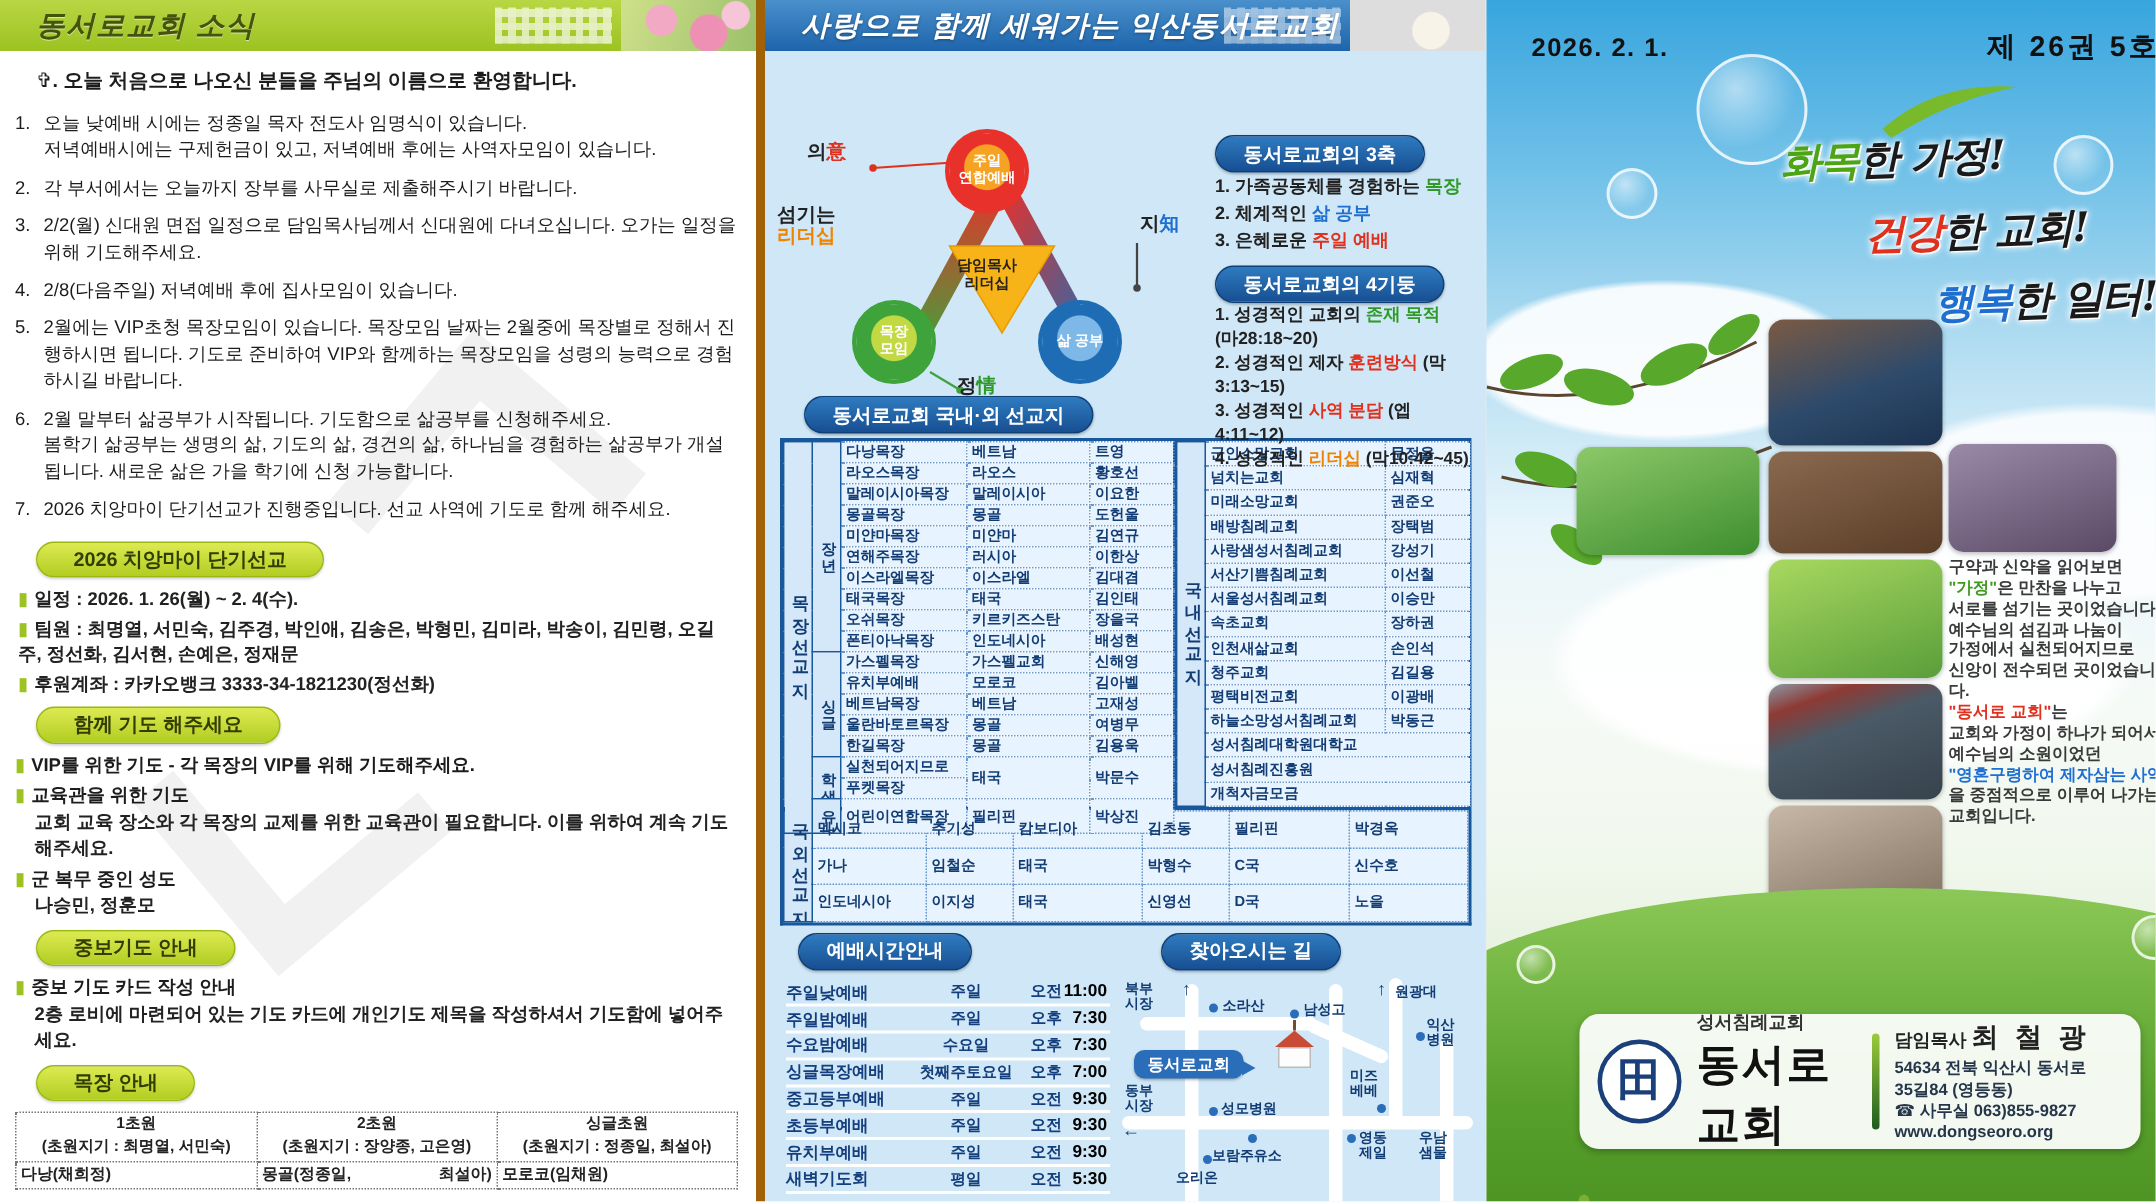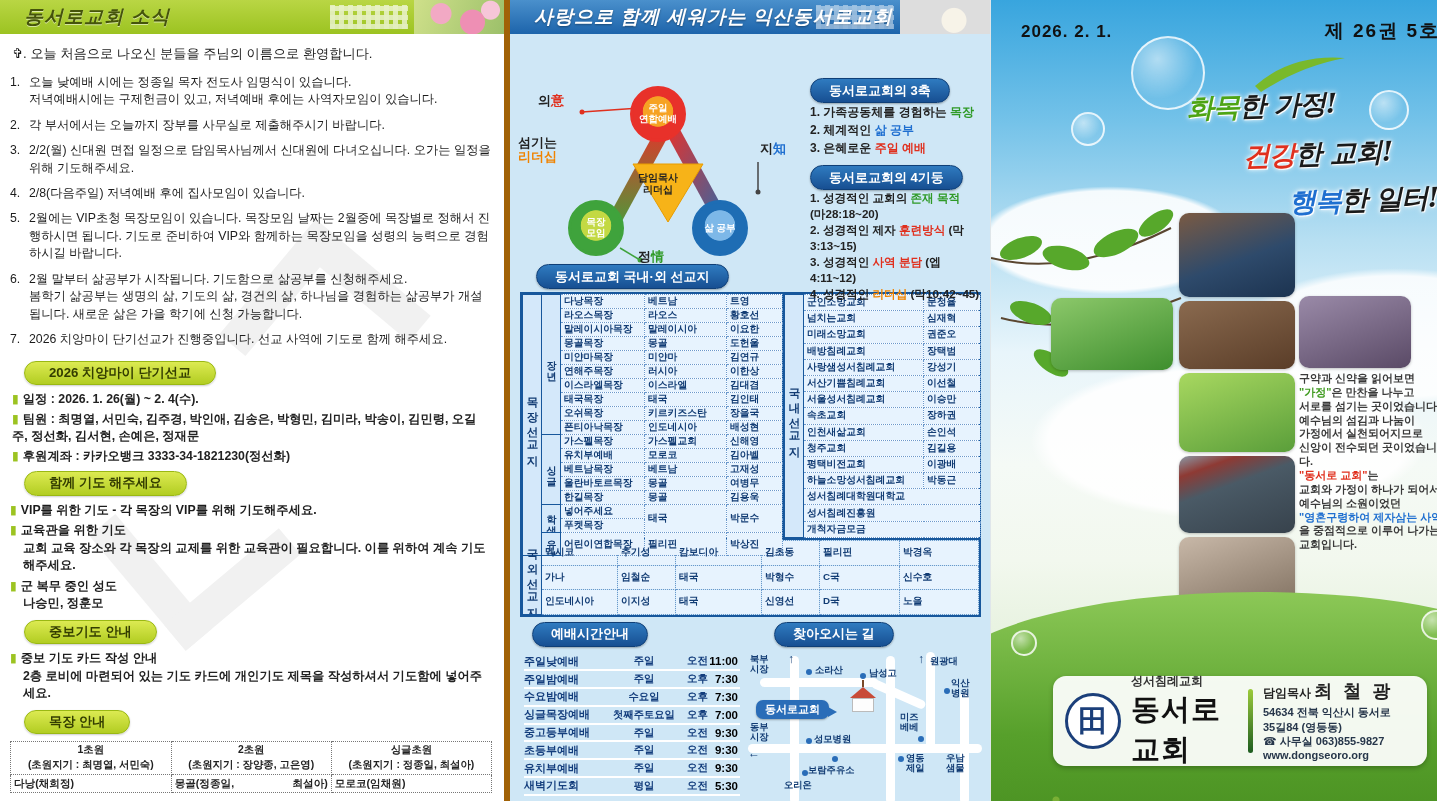--- a/index.html
+++ b/index.html
@@ -27,21 +27,21 @@
     radial-gradient(circle at 65% 65%,#ee8fb4 0 12px,transparent 13px),
     radial-gradient(circle at 85% 30%,#f6c6d8 0 9px,transparent 10px),
     linear-gradient(110deg,#cfe08a,#9cc06a); }
   .hphoto.dish { background:radial-gradient(circle at 60% 60%,#f7f3e8 0 12px,#ddd 13px),
     radial-gradient(circle at 25% 35%,#e8524a 0 6px,transparent 7px),
     linear-gradient(110deg,#8fb7d8,#c9dcec); }
 
   
   .l-body { padding:7px 12px 0 10px; font-size:12.3px; color:#1c1c1c; line-height:1.42; position:relative; z-index:1; }
   .wm { position:absolute; border:34px solid #f1f1f1; border-right:none; border-bottom:none; width:150px; height:150px; z-index:0; }
-  .intro { font-weight:normal; font-size:13.2px; margin:4px 2px 10px; }
+  .intro { font-weight:bold; font-size:13.2px; margin:4px 14px 10px; }
   .ann { display:flex; gap:4px; margin-bottom:8px; }
   .ann-no { width:15px; flex:none; }
   .ann-text { white-space:pre-line; flex:1; }
   .pill { display:inline-block; background:linear-gradient(#dcea52,#b2cd22); border:1px solid #9ab813;
           border-radius:999px; padding:2px 24px; font-size:13.2px; font-weight:bold; color:#333d00;
           box-shadow:0 1px 2px rgba(0,0,0,.2); margin:4px 0 5px 14px; }
   .bline { margin:1px 0 2px; padding-left:2px; }
   .bline .bar, .pitem .bar { color:#9cc321; font-weight:bold; margin-right:4px; }
   .blab { font-weight:bold; }
   .bline span { font-weight:bold; color:#222; }
@@ -61,21 +61,21 @@
   .tri-svg { position:absolute; left:10px; top:8px; }
   .circle { position:absolute; border-radius:50%; display:flex; align-items:center; justify-content:center;
             text-align:center; color:#fff; font-weight:bold; font-size:9.5px; line-height:1.15; white-space:pre-line; }
   .c-top   { left:120px; top:52px; width:56px; height:56px; background:radial-gradient(circle at 50% 45%,#f6a223 0 40%,#e8312a 42%); border:3px solid #e8312a; }
   .c-left  { left:58px;  top:166px; width:56px; height:56px; background:radial-gradient(circle at 50% 45%,#c3d943 0 40%,#3fa33c 42%); border:3px solid #3fa33c; }
   .c-right { left:182px; top:166px; width:56px; height:56px; background:radial-gradient(circle at 50% 45%,#7db8e8 0 40%,#1e6db4 42%); border:3px solid #1e6db4; }
   .c-center{ position:absolute; left:112px; top:138px; width:72px; text-align:center; font-size:10px;
              font-weight:bold; color:#222; white-space:pre-line; line-height:1.2; }
   .dlabel { position:absolute; font-weight:bold; font-size:13px; color:#222; white-space:pre-line; line-height:1.1; }
   .c-r { color:#e0301e; } .c-g { color:#2f9a27; } .c-b { color:#1f6fd0; } .c-o { color:#f08300; }
-  .m-rightcol { position:absolute; left:300px; top:44px; width:174px; }
+  .m-rightcol { position:absolute; left:300px; top:56px; width:174px; }
   .bluepill { display:inline-block; background:linear-gradient(#2f7bc0,#174f92); color:#fff; font-weight:bold;
               font-size:13px; border-radius:999px; padding:2.5px 18px; border:1.5px solid #0f3f77;
               box-shadow:0 1px 2px rgba(0,0,0,.3); }
   .m-rightcol .seg-line, .m-list .seg-line { font-size:12px; font-weight:bold; color:#222; line-height:1.5;
               white-space:pre-line; }
   .pillars { margin-top:8px; }
   .pillars .seg-line { font-size:11.6px; line-height:1.38; }
   .mission-pillwrap { margin:0 0 3px 26px; }
   .mtable { margin:0 10px; width:461px; }
   .mt-top { display:flex; border:2.5px solid #17579c; background:#fff; height:248px; }
@@ -432,21 +432,21 @@
                 <td data-interactable="false">몽골</td>
                 <td data-interactable="false">여병무</td>
               </tr>
               <tr>
                 <td data-interactable="false">한길목장</td>
                 <td data-interactable="false">몽골</td>
                 <td data-interactable="false">김용욱</td>
               </tr>
               <tr>
                 <td class="vlab sub" rowspan="2" data-interactable="false">학생</td>
-                <td data-interactable="false">넣어주세요</td>
+                <td data-interactable="false">실천되어지므로</td>
                 <td rowspan="2" data-interactable="false">태국</td>
                 <td rowspan="2" data-interactable="false">박문수</td>
               </tr>
               <tr>
                 <td data-interactable="false">푸켓목장</td>
               </tr>
               <tr>
                 <td class="vlab sub" data-interactable="false">유년</td>
                 <td data-interactable="false">어린이연합목장</td>
                 <td data-interactable="false">필리핀</td>

